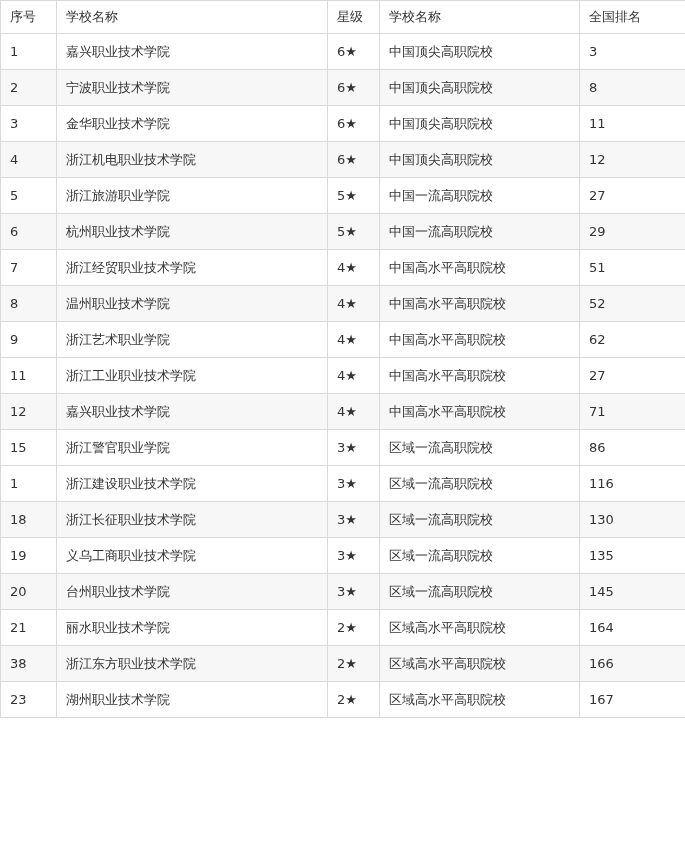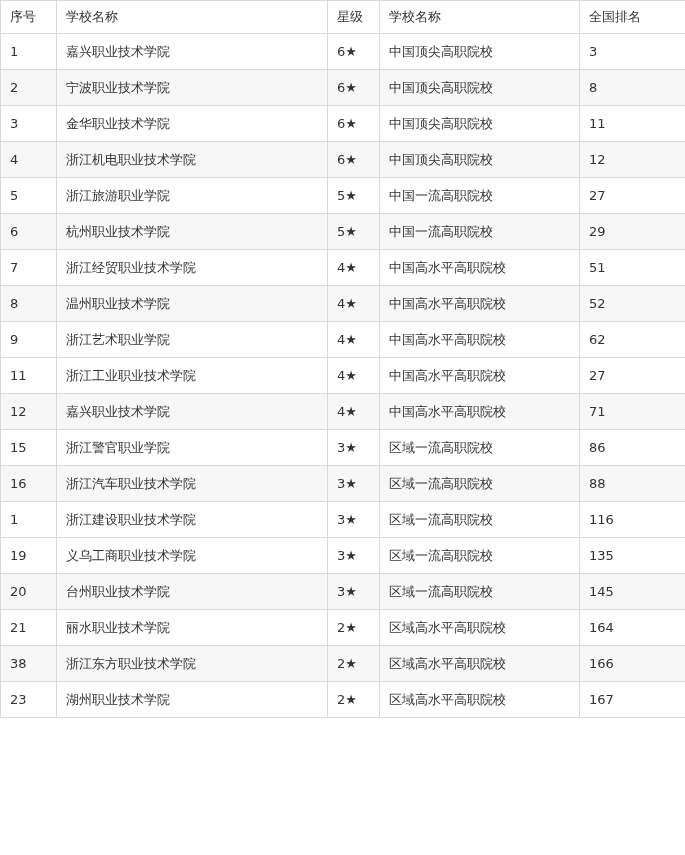--- a/index.html
+++ b/index.html
@@ -151,33 +151,33 @@
         <td>中国高水平高职院校</td>
         <td class="rank-cell">71</td>
       </tr>
       <tr>
         <td>15</td>
         <td>浙江警官职业学院</td>
         <td class="star-cell">3★</td>
         <td>区域一流高职院校</td>
         <td class="rank-cell">86</td>
       </tr>
-      <tr class="alt">
-        <td>16</td>
-        <td>浙江汽车职业技术学院</td>
-        <td class="star-cell">3★</td>
-        <td>区域一流高职院校</td>
-        <td class="rank-cell">88</td>
-      </tr>
       <tr>
         <td>1</td>
         <td>浙江建设职业技术学院</td>
         <td class="star-cell">3★</td>
         <td>区域一流高职院校</td>
         <td class="rank-cell">116</td>
+      </tr>
+      <tr class="alt">
+        <td>18</td>
+        <td>浙江长征职业技术学院</td>
+        <td class="star-cell">3★</td>
+        <td>区域一流高职院校</td>
+        <td class="rank-cell">130</td>
       </tr>
       <tr>
         <td>19</td>
         <td>义乌工商职业技术学院</td>
         <td class="star-cell">3★</td>
         <td>区域一流高职院校</td>
         <td class="rank-cell">135</td>
       </tr>
       <tr class="alt">
         <td>20</td>

